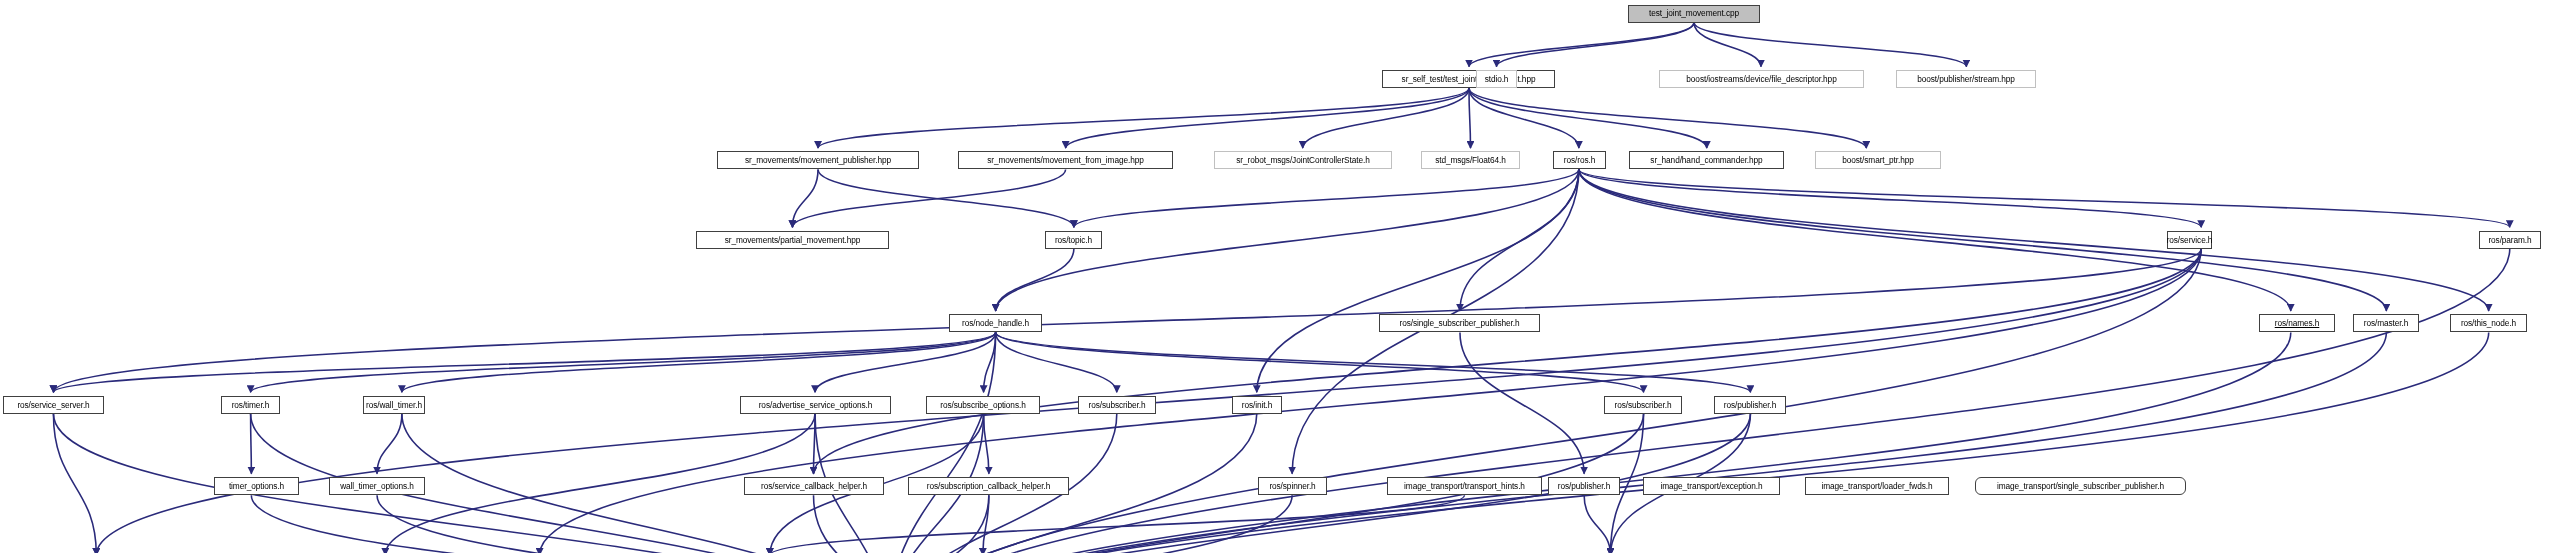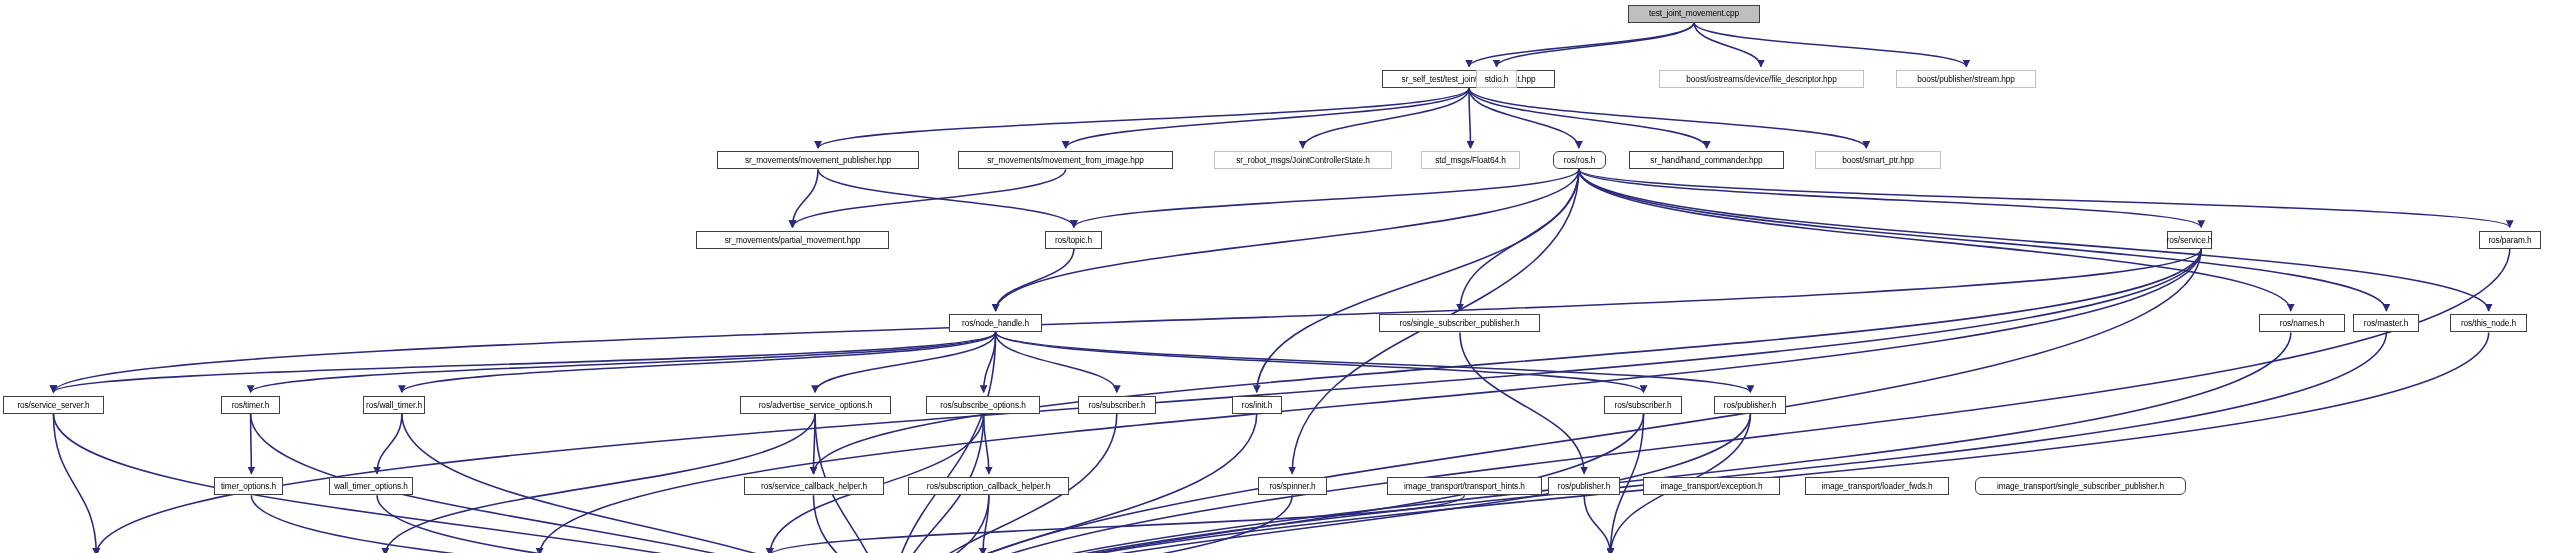--- a/index.html
+++ b/index.html
@@ -165,21 +165,21 @@
       </div>
       <div class="node bold" style="left: 958px; top: 151px; width: 215px;">
         <span class="label">sr_movements/movement_from_image.hpp</span>
       </div>
       <div class="node " style="left: 1214px; top: 151px; width: 178px;">
         <span class="label">sr_robot_msgs/JointControllerState.h</span>
       </div>
       <div class="node " style="left: 1421px; top: 151px; width: 99px;">
         <span class="label">std_msgs/Float64.h</span>
       </div>
-      <div class="node bold" style="left: 1553px; top: 151px; width: 53px; border-radius: 6px;">
+      <div class="node bold" style="left: 1553px; top: 151px; width: 53px;">
         <span class="label">ros/ros.h</span>
       </div>
       <div class="node bold" style="left: 1629px; top: 151px; width: 155px;">
         <span class="label">sr_hand/hand_commander.hpp</span>
       </div>
       <div class="node " style="left: 1815px; top: 151px; width: 126px;">
         <span class="label">boost/smart_ptr.hpp</span>
       </div>
       <div class="node bold" style="left: 696px; top: 231px; width: 193px;">
         <span class="label">sr_movements/partial_movement.hpp</span>
@@ -192,21 +192,21 @@
       </div>
       <div class="node bold" style="left: 2479px; top: 231px; width: 62px;">
         <span class="label">ros/param.h</span>
       </div>
       <div class="node bold" style="left: 949px; top: 314px; width: 93px;">
         <span class="label">ros/node_handle.h</span>
       </div>
       <div class="node bold" style="left: 1379px; top: 314px; width: 161px;">
         <span class="label">ros/single_subscriber_publisher.h</span>
       </div>
-      <div class="node bold" style="left: 2259px; top: 314px; width: 86px;">
+      <div class="node bold" style="left: 2259px; top: 314px; width: 76px; text-decoration: underline;">
         <span class="label">ros/names.h</span>
       </div>
       <div class="node bold" style="left: 2353px; top: 314px; width: 66px;">
         <span class="label">ros/master.h</span>
       </div>
       <div class="node bold" style="left: 2450px; top: 314px; width: 77px;">
         <span class="label">ros/this_node.h</span>
       </div>
       <div class="node bold" style="left: 3px; top: 396px; width: 101px;">
         <span class="label">ros/service_server.h</span>
@@ -228,24 +228,24 @@
       </div>
       <div class="node bold" style="left: 1232px; top: 396px; width: 50px;">
         <span class="label">ros/init.h</span>
       </div>
       <div class="node bold" style="left: 1604px; top: 396px; width: 78px;">
         <span class="label">ros/subscriber.h</span>
       </div>
       <div class="node bold" style="left: 1714px; top: 396px; width: 72px;">
         <span class="label">ros/publisher.h</span>
       </div>
-      <div class="node bold" style="left: 214px; top: 477px; width: 69px;">
+      <div class="node bold" style="left: 214px; top: 477px; width: 85px;">
         <span class="label">timer_options.h</span>
       </div>
-      <div class="node bold" style="left: 329px; top: 477px; width: 84px;">
+      <div class="node bold" style="left: 329px; top: 477px; width: 96px;">
         <span class="label">wall_timer_options.h</span>
       </div>
       <div class="node bold" style="left: 744px; top: 477px; width: 140px;">
         <span class="label">ros/service_callback_helper.h</span>
       </div>
       <div class="node bold" style="left: 908px; top: 477px; width: 161px;">
         <span class="label">ros/subscription_callback_helper.h</span>
       </div>
       <div class="node bold" style="left: 1258px; top: 477px; width: 69px;">
         <span class="label">ros/spinner.h</span>

